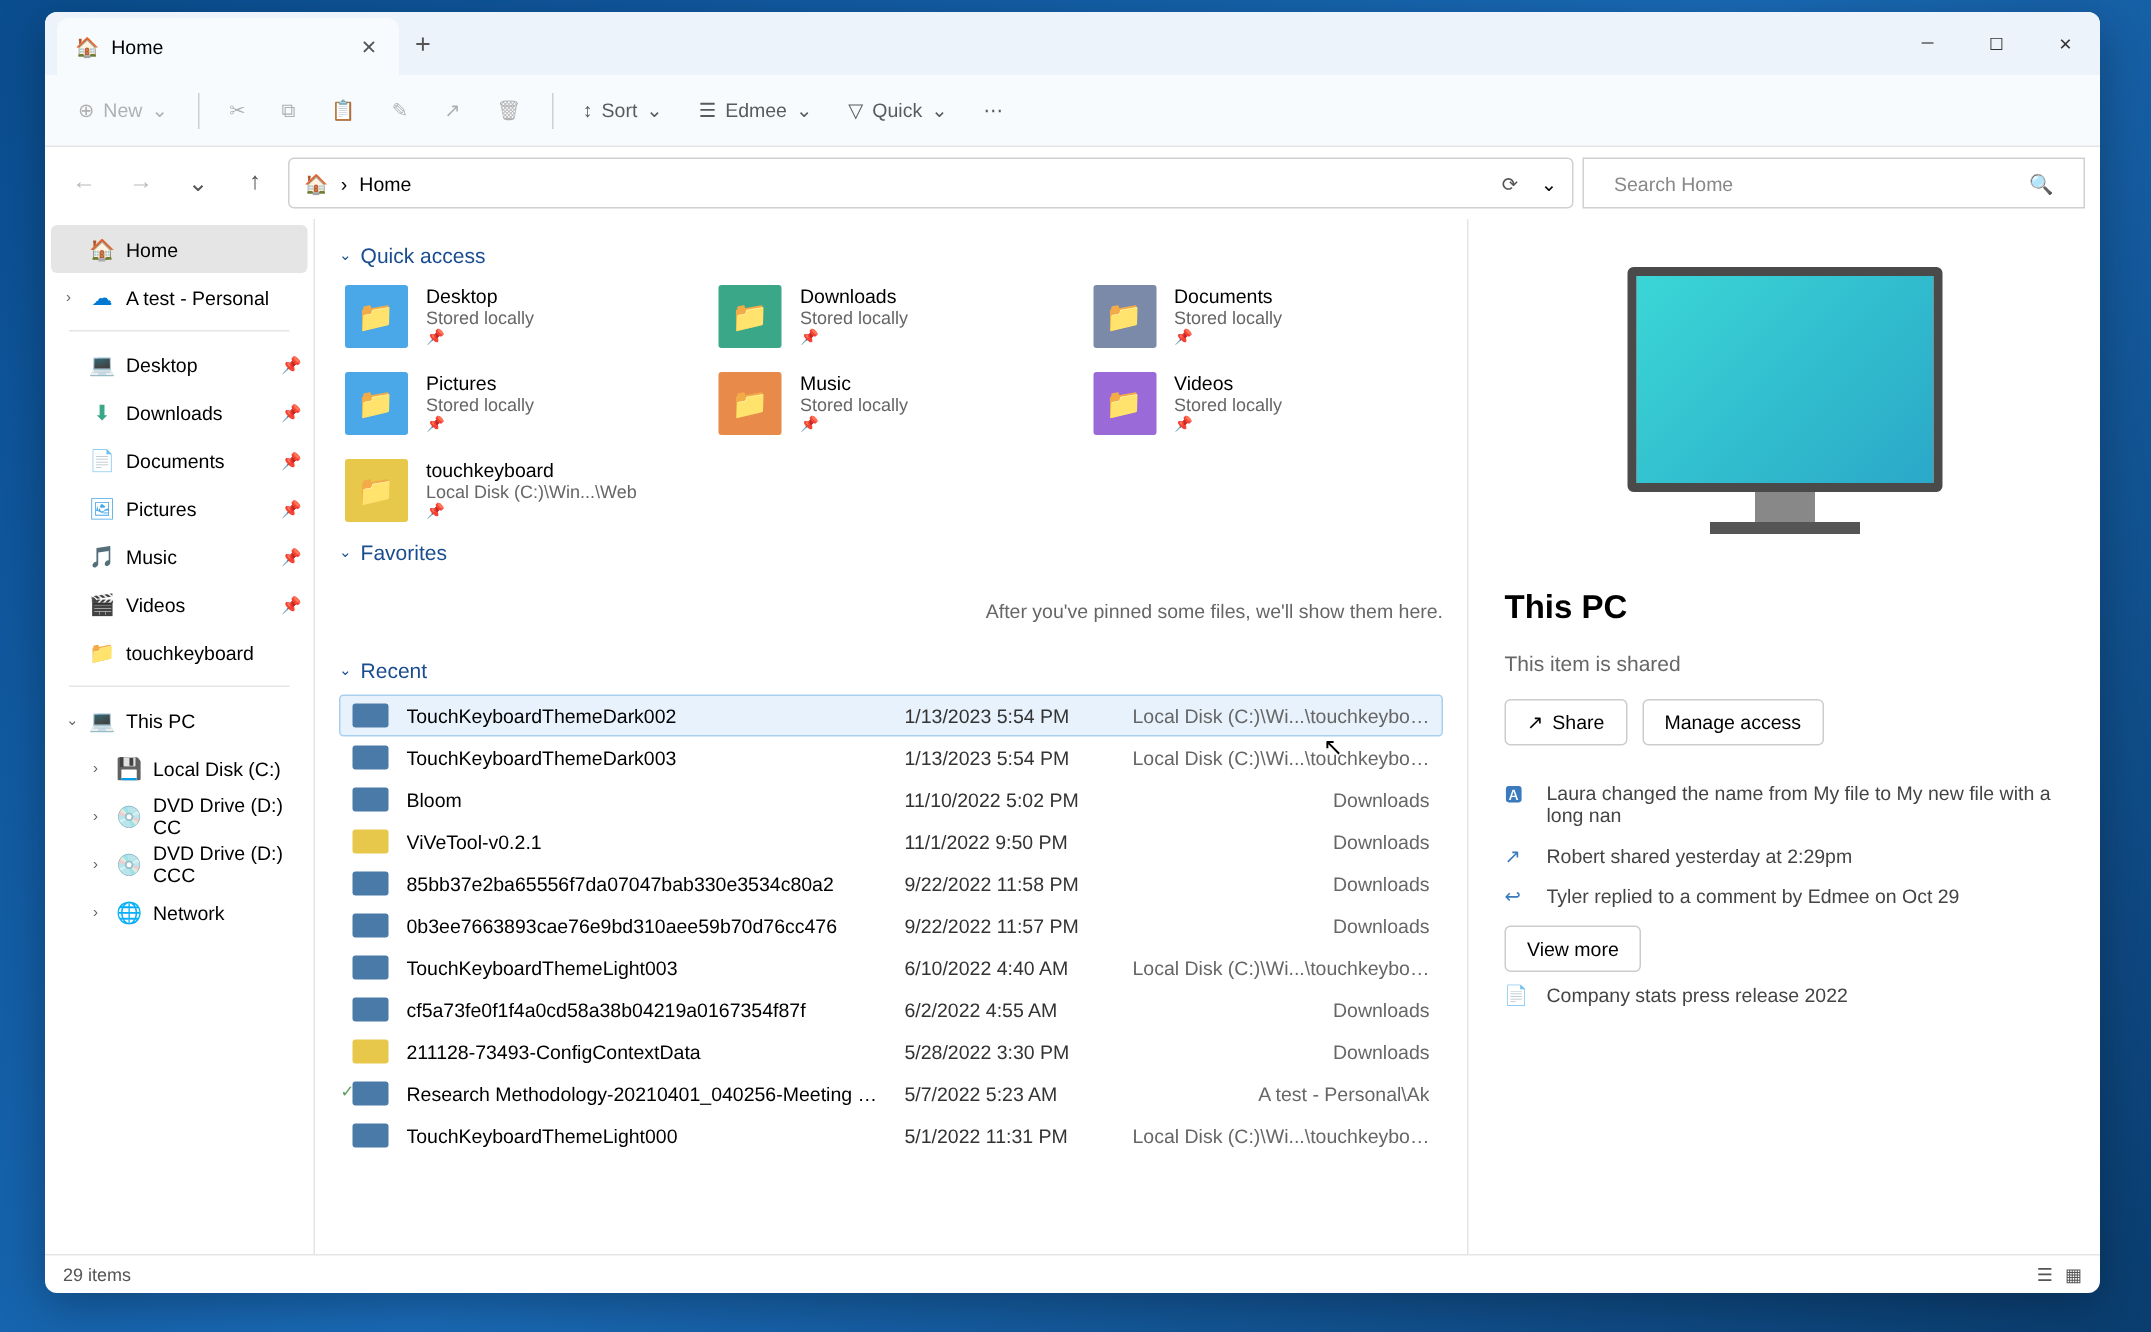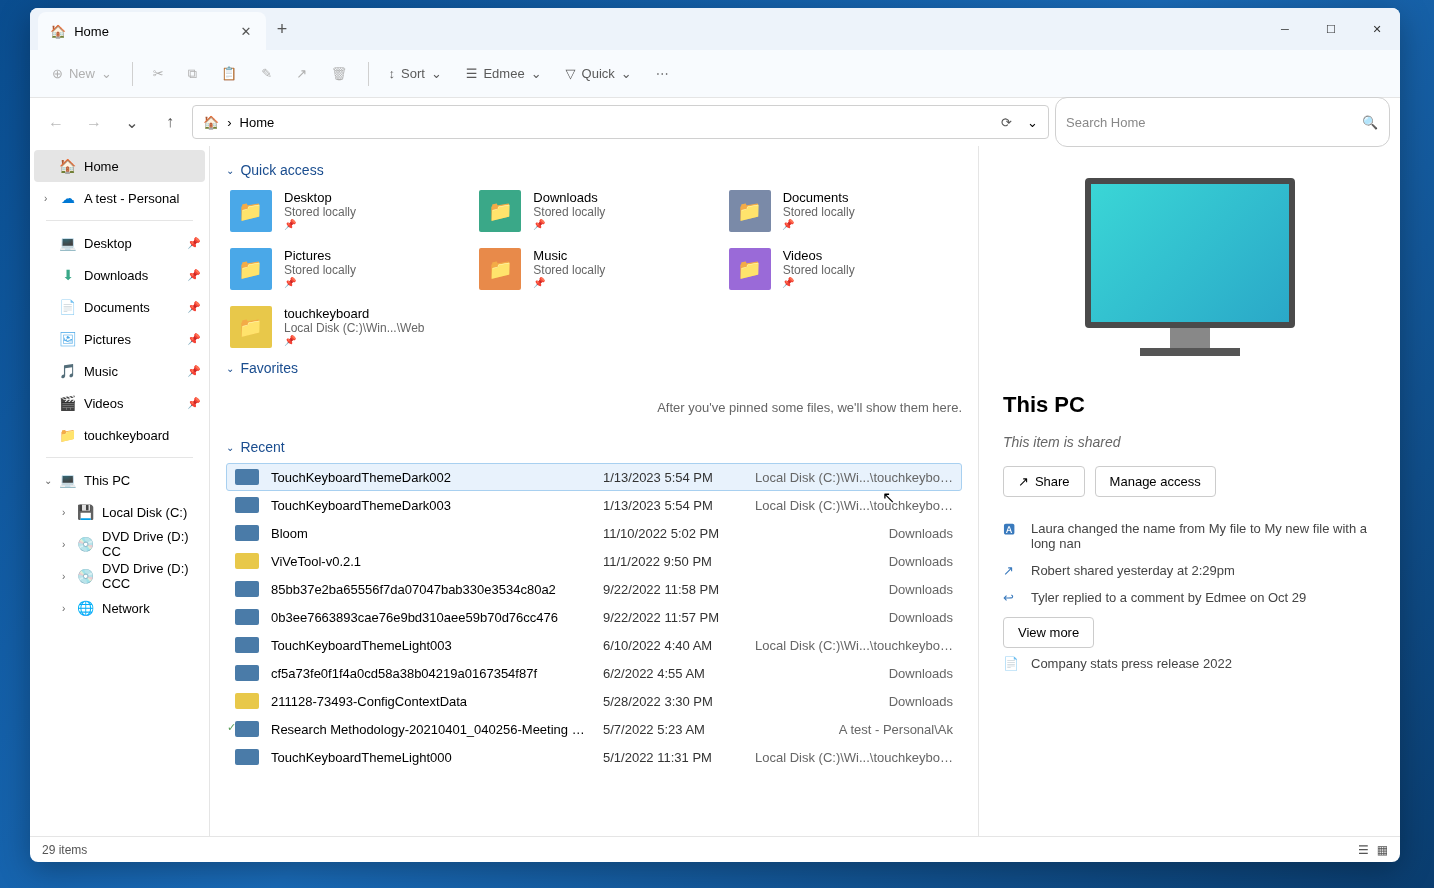--- a/index.html
+++ b/index.html
@@ -14,21 +14,21 @@
 .toolbar { height: 48px; background: #f8fbfe; display: flex; align-items: center; padding: 0 12px; gap: 4px; border-bottom: 1px solid #e5e5e5; }
 .tb-btn { padding: 6px 10px; border-radius: 4px; font-size: 13px; color: #5a5a5a; display: flex; align-items: center; gap: 6px; cursor: pointer; }
 .tb-btn.disabled { color: #b0b0b0; }
 .tb-sep { width: 1px; height: 24px; background: #d0d0d0; margin: 0 6px; }
 .addrbar { height: 48px; background: #fff; display: flex; align-items: center; padding: 0 10px; gap: 6px; }
 .nav-btn { width: 32px; height: 32px; display: flex; align-items: center; justify-content: center; color: #555; cursor: pointer; border-radius: 4px; }
 .nav-btn.disabled { color: #bbb; }
 .addr-input { flex: 1; height: 34px; border: 1px solid #d0d0d0; border-radius: 4px; display: flex; align-items: center; padding: 0 10px; gap: 8px; font-size: 13px; position: relative; }
 .addr-chevron { margin-left: auto; }
 .refresh-btn { position: absolute; right: 36px; color: #555; }
-.search-box { width: 335px; height: 50px; border: 1px solid #d0d0d0; border-radius: 12px; display: flex; align-items: center; padding: 0 10px; font-size: 13px; color: #888; }
+.search-box { width: 335px; height: 34px; border: 1px solid #d0d0d0; border-radius: 0; display: flex; align-items: center; padding: 0 20px; font-size: 13px; color: #888; }
 .content { flex: 1; display: flex; overflow: hidden; }
 .sidebar { width: 180px; border-right: 1px solid #e5e5e5; overflow-y: auto; font-size: 13px; padding-top: 4px; }
 .sb-item { display: flex; align-items: center; height: 32px; padding: 0 8px 0 30px; gap: 8px; cursor: pointer; position: relative; }
 .sb-item.selected { background: #e5e5e5; border-radius: 4px; margin: 0 4px; padding-left: 26px; }
 .sb-item.l2 { padding-left: 48px; }
 .sb-chev { position: absolute; left: 14px; font-size: 10px; color: #666; }
 .sb-item.l2 .sb-chev { left: 32px; }
 .sb-icon { width: 16px; height: 16px; display: inline-flex; align-items: center; justify-content: center; font-size: 14px; }
 .sb-pin { margin-left: auto; color: #888; font-size: 11px; }
 .sb-sep { height: 1px; background: #e5e5e5; margin: 6px 16px; }
@@ -50,21 +50,21 @@
 .recent-icon { width: 24px; height: 16px; background: #4a7ba8; border-radius: 2px; }
 .recent-name { flex: 0 0 320px; white-space: nowrap; overflow: hidden; text-overflow: ellipsis; }
 .recent-date { flex: 0 0 140px; color: #333; }
 .recent-path { flex: 1; color: #666; text-align: right; white-space: nowrap; overflow: hidden; text-overflow: ellipsis; }
 .details { width: 422px; border-left: 1px solid #e5e5e5; padding: 24px; overflow-y: auto; }
 .monitor { width: 210px; height: 190px; margin: 8px auto 24px; display: flex; flex-direction: column; align-items: center; }
 .monitor-screen { width: 210px; height: 150px; background: linear-gradient(135deg, #3ad6d6, #2aa8c8); border: 6px solid #4a4a4a; border-radius: 4px; }
 .monitor-stand { width: 40px; height: 20px; background: #888; }
 .monitor-base { width: 100px; height: 8px; background: #555; }
 .det-title { font-size: 22px; font-weight: 600; margin-bottom: 16px; }
-.det-sub { color: #666; font-size: 14px; margin-bottom: 16px; font-style: italic; }
+.det-sub { color: #666; font-size: 14px; margin-bottom: 16px; }
 .det-btns { display: flex; gap: 10px; margin-bottom: 24px; }
 .det-btn { padding: 7px 14px; border: 1px solid #ccc; border-radius: 4px; font-size: 13px; background: #fff; cursor: pointer; display: flex; align-items: center; gap: 6px; }
 .det-sec-title { font-weight: 600; font-size: 14px; margin-bottom: 12px; }
 .activity-item { display: flex; gap: 12px; font-size: 13px; color: #444; margin-bottom: 12px; align-items: flex-start; }
 .act-icon { width: 16px; color: #3a7abd; flex-shrink: 0; }
 .statusbar { height: 26px; border-top: 1px solid #e5e5e5; display: flex; align-items: center; padding: 0 12px; font-size: 12px; color: #555; }
 .status-icons { margin-left: auto; display: flex; gap: 8px; }
 .home-icon { color: #e8a54a; }
 .cursor { position: absolute; left: 672px; top: 342px; font-size: 16px; pointer-events: none; z-index: 100; }
 .sync-icon { position: absolute; left: -8px; color: #5a9e5a; font-size: 11px; }

